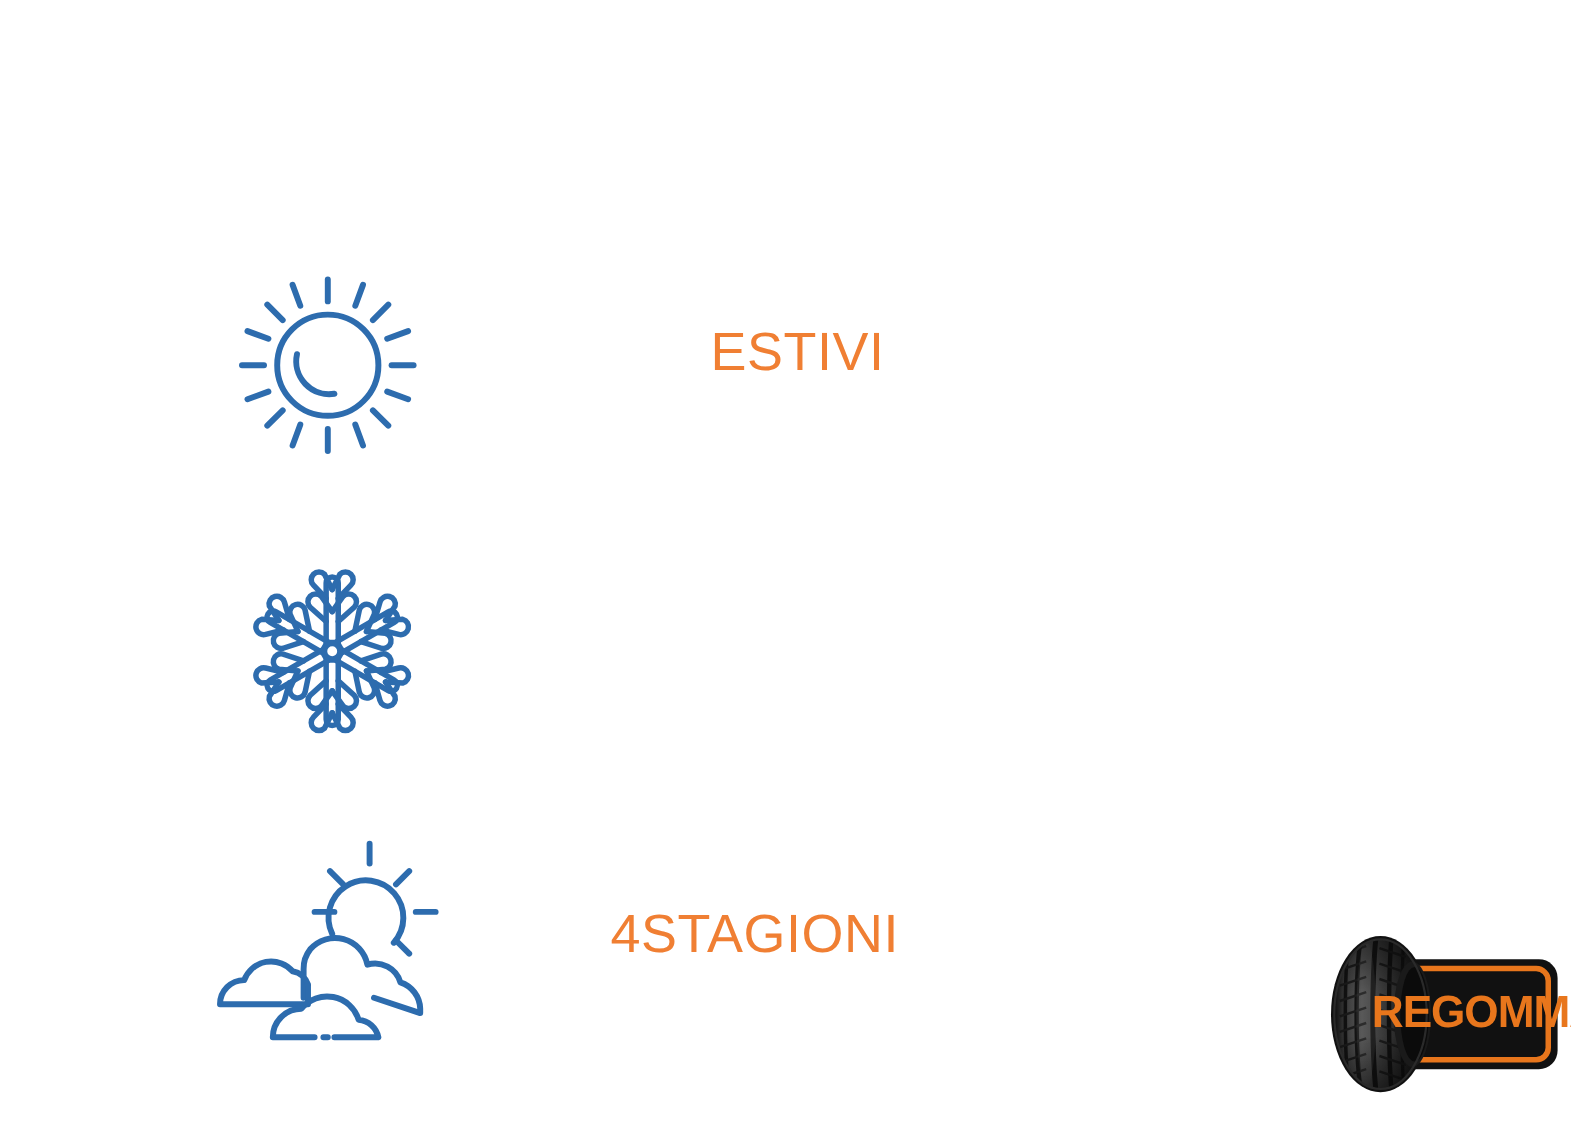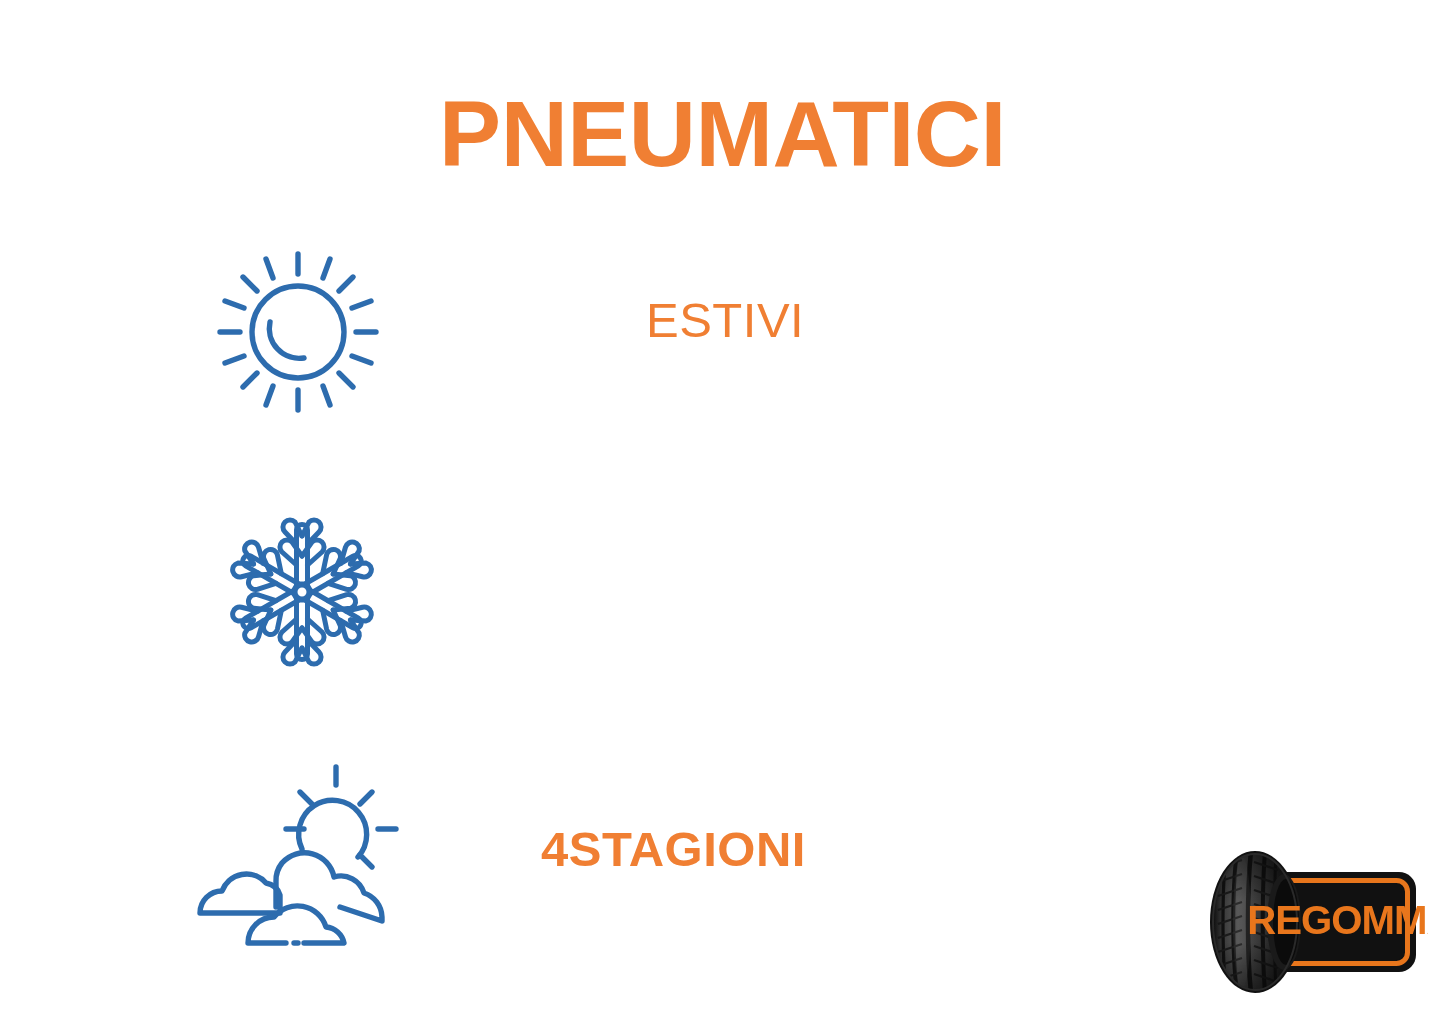--- a/index.html
+++ b/index.html
@@ -60,21 +60,21 @@
   }
 
   
   #icon-sun        { left: 212px;  top: 8px;   width: 172px; height: 168px; }
   #icon-snowflake  { left: 218px;  top: 6px;   width: 168px; height: 182px; }
   #icon-partlysun  { left: 190px;  top: 6px;   width: 224px; height: 190px; }
 
   
   #label-estivi     { left: 646px; top: 56px; }
   #label-invernali  { left: 583px; top: 68px; }
-  #label-4stagioni  { left: 541px; top: 70px; font-weight: bold; }
+  #label-4stagioni  { left: 555px; top: 70px; }
 
   .wx { display: block; overflow: visible; }
   .wx .s {
     fill: none;
     stroke: #2d6cae;
     stroke-width: 5.4;
     stroke-linecap: round;
     stroke-linejoin: round;
   }
   .wx .s-thin {
@@ -93,21 +93,20 @@
     width: 232px;
     height: 148px;
   }
   #brand-logo svg { display: block; }
 </style>
 </head>
 <body>
 
 <div id="slide">
 
-  <div id="page-title">PNEUMATICI</div>
 
   <div class="row" id="row-estivi">
 
     <div class="icon-slot" id="icon-sun">
       <svg class="wx" viewBox="0 0 172 168" width="172" height="168" aria-hidden="true">
 
         <circle class="s" cx="86" cy="84" r="46"></circle>
 
         <path class="s" d="M58 74 A30 30 0 0 0 92 110"></path>
 

